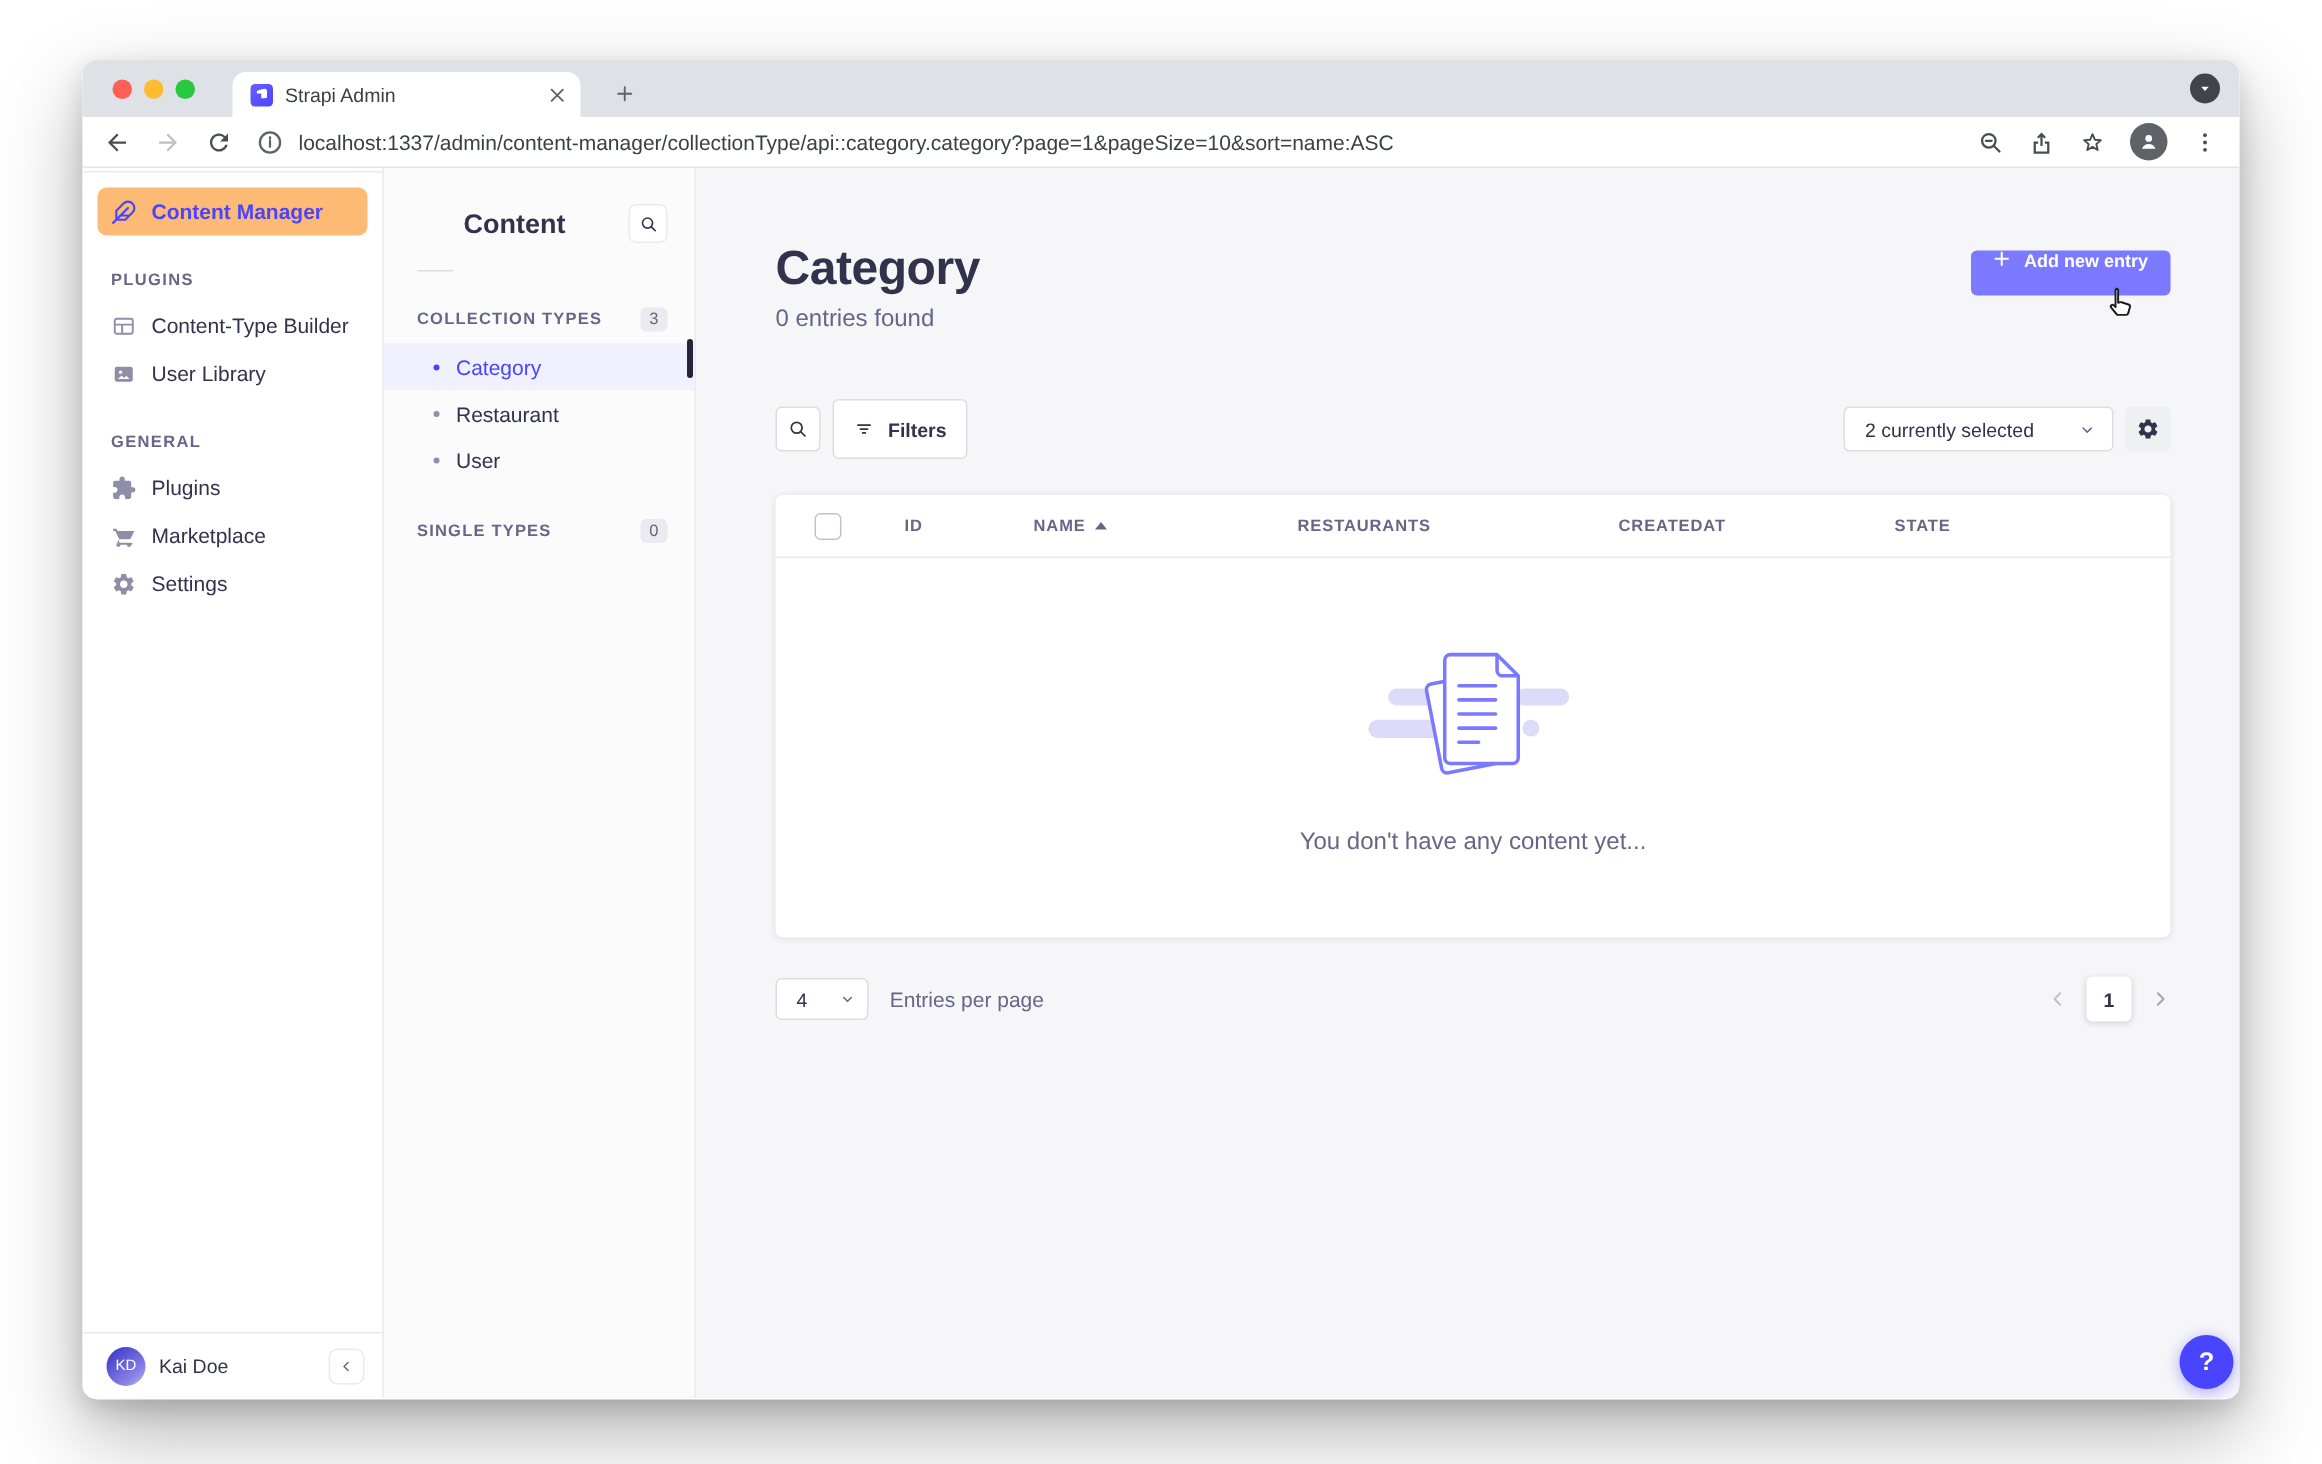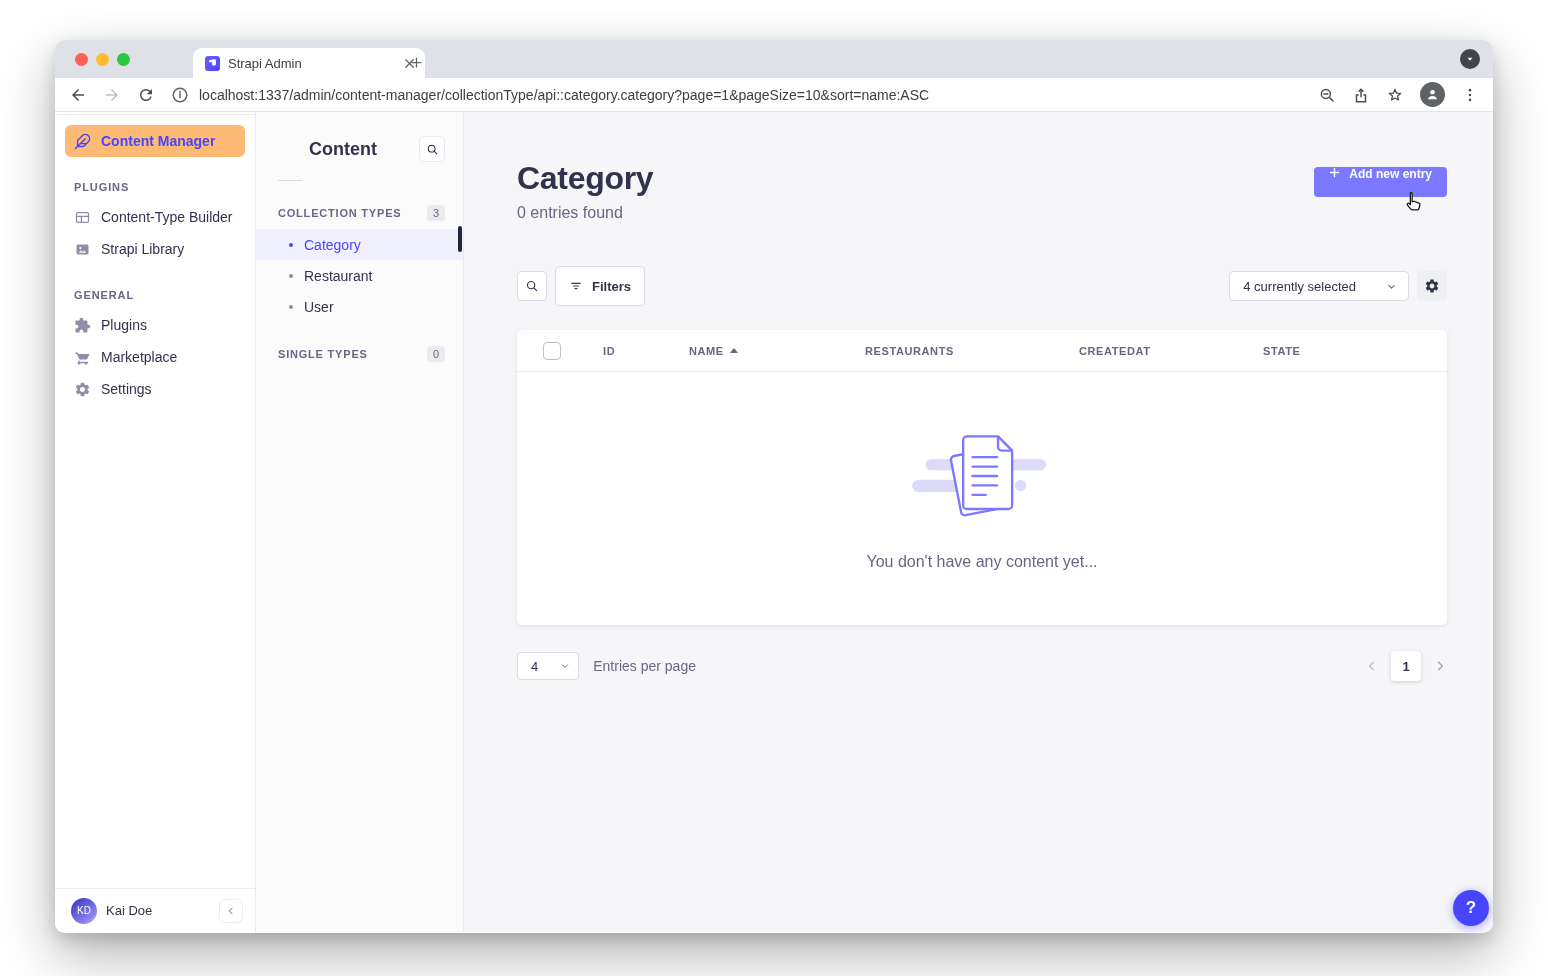--- a/index.html
+++ b/index.html
@@ -9,21 +9,21 @@
   
   .window { position:absolute; left:55px; top:40px; width:1438px; height:893px;
     border-radius:10px; overflow:hidden; background:#fff;
     box-shadow:0 22px 55px rgba(0,0,0,.30), 0 6px 16px rgba(0,0,0,.14); }
 
   .tabstrip { height:38px; background:#dee1e6; position:relative; }
   .traffic { position:absolute; top:13px; left:20px; display:flex; gap:8px; }
   .light { width:13px; height:13px; border-radius:50%; }
   .light.red { background:#ff5f57; } .light.yellow { background:#febc2e; } .light.green { background:#28c840; }
   .tab { position:absolute; left:100px; bottom:0; width:232px; height:30px; background:#fff;
-    border-radius:9px 9px 0 0; display:flex; align-items:center; padding:0 8px 0 12px; gap:8px;margin-left:38px; }
+    border-radius:9px 9px 0 0; display:flex; align-items:center; padding:0 8px 0 12px; gap:8px; }
   .favicon { width:15px; height:15px; border-radius:3px; background:linear-gradient(135deg,#6b5fff,#4945ff); position:relative; flex:none; }
   .favicon::after { content:""; position:absolute; left:4px; top:3px; width:7px; height:7px; background:#fff; border-radius:1px 2px 2px 1px; clip-path:polygon(0 30%,100% 0,100% 100%,45% 100%,45% 55%,0 55%); }
   .tab-title { font-size:13px; color:#3c4043; flex:1; white-space:nowrap; overflow:hidden; }
   .icon-btn { display:flex; align-items:center; justify-content:center; cursor:default; }
   .newtab { position:absolute; left:348px; bottom:3px; width:26px; height:26px; border-radius:50%; }
   .tabsearch { position:absolute; right:13px; top:9px; width:20px; height:20px; border-radius:50%; background:#41444a; }
   .tabsearch svg { width:10px; height:10px; }
 
   .toolbar { height:34px; background:#fff; display:flex; align-items:center; padding:0 14px; gap:16px;
     border-bottom:1px solid #e2e4e8; }
@@ -238,21 +238,21 @@
             <path d="M3.5 10.5h17M10.5 10.5V19" stroke="#8e8ea9" stroke-width="1.8"></path>
           </svg>
         <span>Content-Type Builder</span>
       </div>
       <div class="nav-item">
         <svg viewBox="0 0 24 24">
             <rect x="3.5" y="5" width="17" height="14" rx="2" fill="#8e8ea9"></rect>
             <circle cx="9" cy="10" r="1.6" fill="#fbfbfc"></circle>
             <path d="M6.5 16.5l3.4-3.4 2.4 2.4 2-2 3.2 3z" fill="#fbfbfc"></path>
           </svg>
-        <span>Strapi Library</span>
+        <span>User Library</span>
       </div>
 
       <div class="section-title">GENERAL</div>
       <div class="nav-item">
         <svg viewBox="0 0 24 24">
             <path d="M20.5 11H19V7c0-1.1-.9-2-2-2h-4V3.5C13 2.1 11.9 1 10.5 1S8 2.1 8 3.5V5H4c-1.1 0-2 .9-2 2v3.8h1.5c1.5 0 2.7 1.2 2.7 2.7S5 16.2 3.5 16.2H2V20c0 1.1.9 2 2 2h3.8v-1.5c0-1.5 1.2-2.7 2.7-2.7s2.7 1.2 2.7 2.7V22H17c1.1 0 2-.9 2-2v-4h1.5c1.4 0 2.5-1.1 2.5-2.5S21.9 11 20.5 11z" fill="#8e8ea9"></path>
           </svg>
         <span>Plugins</span>
       </div>
       <div class="nav-item">
@@ -341,21 +341,21 @@
           </button>
           <button class="filters-btn">
             <svg width="14" height="14" viewBox="0 0 24 24">
                 <path d="M5 7.5h14M8 12h8M10.5 16.5h3" stroke="#32324d" stroke-width="2" stroke-linecap="round"></path>
               </svg>
             <span>Filters</span>
           </button>
         </div>
         <div class="ctrl-right">
           <div class="select-box">
-            <span>4 currently selected</span>
+            <span>2 currently selected</span>
             <svg width="11" height="11" viewBox="0 0 24 24">
                 <path d="M6 9.5l6 6 6-6" fill="none" stroke="#666687" stroke-width="2.2" stroke-linecap="round" stroke-linejoin="round"></path>
               </svg>
           </div>
           <button class="gear-btn">
             <svg width="16" height="16" viewBox="0 0 24 24">
                 <path d="M19.14 12.94c.04-.3.06-.61.06-.94 0-.32-.02-.64-.07-.94l2.03-1.58c.18-.14.23-.41.12-.61l-1.92-3.32c-.12-.22-.37-.29-.59-.22l-2.39.96c-.5-.38-1.03-.7-1.62-.94l-.36-2.54c-.04-.24-.24-.41-.48-.41h-3.84c-.24 0-.43.17-.47.41l-.36 2.54c-.59.24-1.13.57-1.62.94l-2.39-.96c-.22-.08-.47 0-.59.22L2.74 8.87c-.12.21-.08.47.12.61l2.03 1.58c-.05.3-.09.63-.09.94s.02.64.07.94l-2.03 1.58c-.18.14-.23.41-.12.61l1.92 3.32c.12.22.37.29.59.22l2.39-.96c.5.38 1.03.7 1.62.94l.36 2.54c.05.24.24.41.48.41h3.84c.24 0 .44-.17.47-.41l.36-2.54c.59-.24 1.13-.56 1.62-.94l2.39.96c.22.08.47 0 .59-.22l1.92-3.32c.12-.22.07-.47-.12-.61l-2.01-1.58zM12 15.6c-1.98 0-3.6-1.62-3.6-3.6s1.62-3.6 3.6-3.6 3.6 1.62 3.6 3.6-1.62 3.6-3.6 3.6z" fill="#32324d"></path>
               </svg>
           </button>
         </div>

